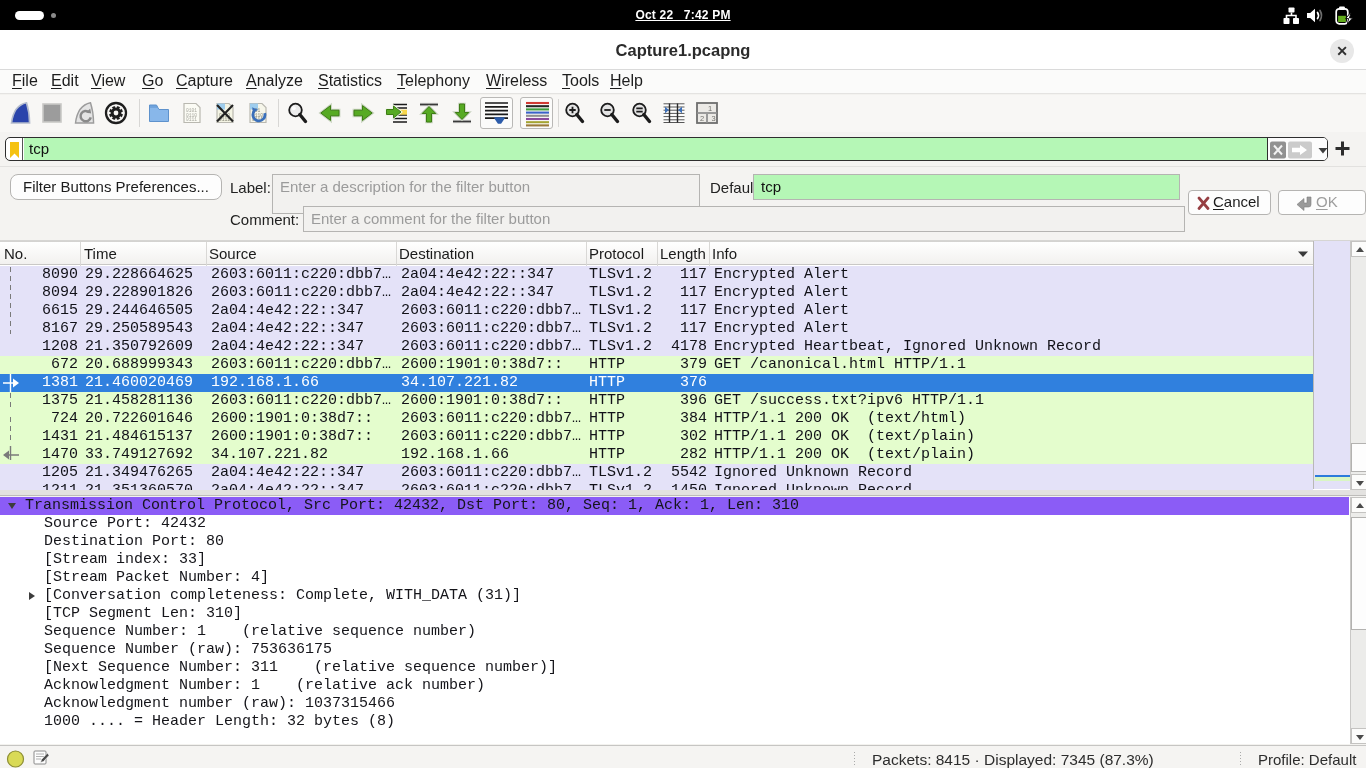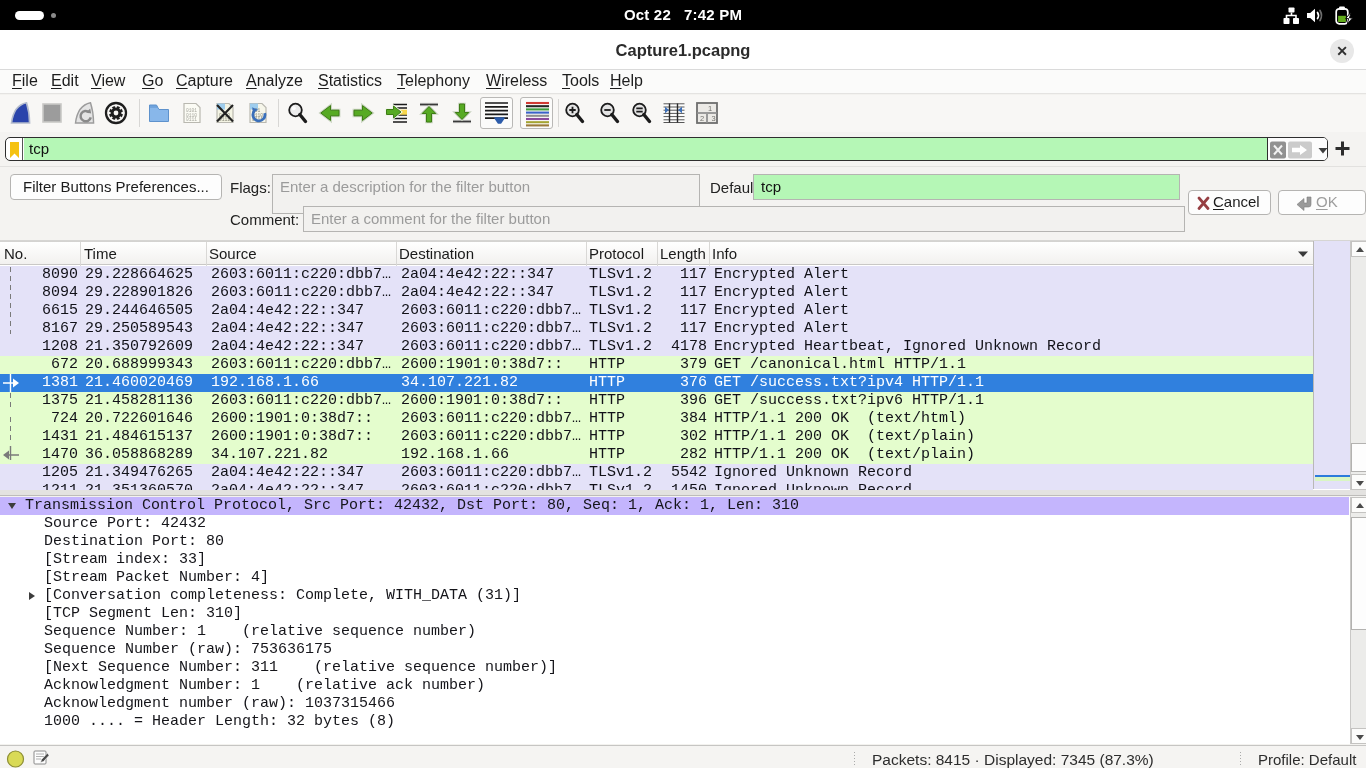--- a/index.html
+++ b/index.html
@@ -6,21 +6,21 @@
   html,body { width:1366px; height:768px; overflow:hidden; background:#f3f2ef;
     font-family:"Liberation Sans", sans-serif; }
   .abs { position:absolute; }
   body { position:relative; }
 
   
   .topbar { position:absolute; left:0; top:0; width:1366px; height:30px; background:#000; }
   .pill { position:absolute; left:15px; top:11px; width:29px; height:9px; background:#fff; border-radius:5px; }
   .dot  { position:absolute; left:51px; top:13px; width:5px; height:5px; background:#8a8a8a; border-radius:50%; }
   .clock { position:absolute; left:0; top:0; width:1366px; text-align:center; color:#fff;
-    font-size:15px; font-weight:bold; line-height:30px; letter-spacing:.2px;}
+    font-size:12px; font-weight:bold; line-height:30px; letter-spacing:.2px;text-decoration:underline;}
 
   
   .titlebar { position:absolute; left:0; top:30px; width:1366px; height:40px; background:#ffffff;
     border-bottom:1px solid #dadada; }
   .title { position:absolute; left:0; top:0; width:1366px; text-align:center; color:#2b2b2b;
     font-size:16.5px; font-weight:bold; line-height:40px; }
   .closebtn { position:absolute; left:1330px; top:39px; width:24px; height:24px; border-radius:50%;
     background:#e8e8e8; color:#2f2f2f; text-align:center; font-size:14px; font-weight:bold; line-height:24px; }
 
   
@@ -88,21 +88,21 @@
   .arrow-dn { border-top:5px solid #4a4a4a; top:6px;}
 
   
   .splitter { position:absolute; left:0; top:490px; width:1366px; height:6px; background:#e3e2e0;
     border-bottom:1px solid #bdbcba; }
 
   
   .details { position:absolute; left:0; top:497px; width:1366px; height:247px; background:#fff;
     font-family:"Liberation Mono", monospace; font-size:15px; white-space:pre; color:#15151a; overflow:hidden;}
   .dline { position:absolute; left:0; width:1349px; height:18px; line-height:18px; }
-  .dsel { background:#c4b5fd; }
+  .dsel { background:#8b5cf6; }
   .tri-r { position:absolute; width:0; height:0; border-top:4.5px solid transparent;
     border-bottom:4.5px solid transparent; border-left:6px solid #3c3c3c; }
   .tri-d { position:absolute; width:0; height:0; border-left:4.5px solid transparent;
     border-right:4.5px solid transparent; border-top:6px solid #3c3c3c; }
 
   
   .statusbar { position:absolute; left:0; top:745px; width:1366px; height:23px; background:#f5f4f2;
     border-top:1px solid #c6c5c3; font-size:15px; color:#2d2d2d; }
   .dotted { position:absolute; top:6px; height:13px; width:1px;
      background-image:linear-gradient(#aaa 40%, transparent 40%); background-size:1px 3px; }
@@ -319,22 +319,22 @@
         <path d="M50.5 10 h9 l-4.5 5.5 Z" fill="#3f3f3f"></path>
       </svg>
     </div>
   </div>
   <svg class="abs" style="left:1334px;top:8px" width="17" height="17" viewBox="0 0 17 17">
       <path d="M8.5 1.5 V15.5 M1.5 8.5 H15.5" stroke="#2c2c2c" stroke-width="3"></path>
     </svg>
 </div>
 
 <div class="panel">
-  <div class="btn" style="left:10px; top:7px; width:212px; height:26px; line-height:24px;">Filter Buttons Preferences...</div>
-  <div class="lbl" style="left:230px; top:12px;">Flags:</div>
+  <div class="btn" style="left:10px; top:7px; width:212px; height:26px; line-height:24px;border-radius:8px;">Filter Buttons Preferences...</div>
+  <div class="lbl" style="left:230px; top:12px;">Label:</div>
   <div class="inp" style="left:272px; top:7px; width:428px; height:40px;">Enter a description for the filter button</div>
   <div class="lbl" style="left:710px; top:12px;">Default:</div>
   <div class="inp" style="left:753px; top:7px; width:427px; height:26px; background:#b5f7b6; color:#111;">tcp</div>
   <div class="lbl" style="left:230px; top:44px;">Comment:</div>
   <div class="inp" style="left:303px; top:39px; width:882px; height:26px;">Enter a comment for the filter button</div>
   <div class="btn" style="left:1188px; top:23px; width:83px; height:25px;">
     <svg class="abs" style="left:8px;top:5px" width="13" height="14" viewBox="0 0 13 14">
       <path d="M2 2 L11 12.5 M11 2 L2 12.5" stroke="#963e42" stroke-width="2.7" stroke-linecap="round"></path>
     </svg>
     <span class="abs" style="left:24px;top:2px"><u style="text-underline-offset:2px">C</u>ancel</span>
@@ -366,25 +366,25 @@
         <path d="M2 1.5 h10 l-5 5.5 Z" fill="#3a3a3a"></path>
       </svg>
   </div>
   <div class="rows" id="rows">
     <div class="row r-tls" style="top:0px"><span class="c-no">8090</span><span class="c-ti">29.228664625</span><span class="c-so">2603:6011:c220:dbb7…</span><span class="c-de">2a04:4e42:22::347</span><span class="c-pr">TLSv1.2</span><span class="c-le">117</span><span class="c-in">Encrypted Alert</span></div>
     <div class="row r-tls" style="top:18px"><span class="c-no">8094</span><span class="c-ti">29.228901826</span><span class="c-so">2603:6011:c220:dbb7…</span><span class="c-de">2a04:4e42:22::347</span><span class="c-pr">TLSv1.2</span><span class="c-le">117</span><span class="c-in">Encrypted Alert</span></div>
     <div class="row r-tls" style="top:36px"><span class="c-no">6615</span><span class="c-ti">29.244646505</span><span class="c-so">2a04:4e42:22::347</span><span class="c-de">2603:6011:c220:dbb7…</span><span class="c-pr">TLSv1.2</span><span class="c-le">117</span><span class="c-in">Encrypted Alert</span></div>
     <div class="row r-tls" style="top:54px"><span class="c-no">8167</span><span class="c-ti">29.250589543</span><span class="c-so">2a04:4e42:22::347</span><span class="c-de">2603:6011:c220:dbb7…</span><span class="c-pr">TLSv1.2</span><span class="c-le">117</span><span class="c-in">Encrypted Alert</span></div>
     <div class="row r-tls" style="top:72px"><span class="c-no">1208</span><span class="c-ti">21.350792609</span><span class="c-so">2a04:4e42:22::347</span><span class="c-de">2603:6011:c220:dbb7…</span><span class="c-pr">TLSv1.2</span><span class="c-le">4178</span><span class="c-in">Encrypted Heartbeat, Ignored Unknown Record</span></div>
     <div class="row r-http" style="top:90px"><span class="c-no">672</span><span class="c-ti">20.688999343</span><span class="c-so">2603:6011:c220:dbb7…</span><span class="c-de">2600:1901:0:38d7::</span><span class="c-pr">HTTP</span><span class="c-le">379</span><span class="c-in">GET /canonical.html HTTP/1.1</span></div>
-    <div class="row r-sel" style="top:108px"><span class="c-no">1381</span><span class="c-ti">21.460020469</span><span class="c-so">192.168.1.66</span><span class="c-de">34.107.221.82</span><span class="c-pr">HTTP</span><span class="c-le">376</span><span class="c-in">GET /success.txt?ipv4 HTTP/1.1</span></div>
+    <div class="row r-sel" style="top:108px"><span class="c-no">1381</span><span class="c-ti">21.460020469</span><span class="c-so">192.168.1.66</span><span class="c-de">34.107.221.82</span><span class="c-pr">HTTP</span><span class="c-le">376</span></div>
     <div class="row r-http" style="top:126px"><span class="c-no">1375</span><span class="c-ti">21.458281136</span><span class="c-so">2603:6011:c220:dbb7…</span><span class="c-de">2600:1901:0:38d7::</span><span class="c-pr">HTTP</span><span class="c-le">396</span><span class="c-in">GET /success.txt?ipv6 HTTP/1.1</span></div>
     <div class="row r-http" style="top:144px"><span class="c-no">724</span><span class="c-ti">20.722601646</span><span class="c-so">2600:1901:0:38d7::</span><span class="c-de">2603:6011:c220:dbb7…</span><span class="c-pr">HTTP</span><span class="c-le">384</span><span class="c-in">HTTP/1.1 200 OK  (text/html)</span></div>
     <div class="row r-http" style="top:162px"><span class="c-no">1431</span><span class="c-ti">21.484615137</span><span class="c-so">2600:1901:0:38d7::</span><span class="c-de">2603:6011:c220:dbb7…</span><span class="c-pr">HTTP</span><span class="c-le">302</span><span class="c-in">HTTP/1.1 200 OK  (text/plain)</span></div>
-    <div class="row r-http" style="top:180px"><span class="c-no">1470</span><span class="c-ti">36.058868289</span><span class="c-so">34.107.221.82</span><span class="c-de">192.168.1.66</span><span class="c-pr">HTTP</span><span class="c-le">282</span><span class="c-in">HTTP/1.1 200 OK  (text/plain)</span></div>
+    <div class="row r-http" style="top:180px"><span class="c-no">1470</span><span class="c-ti">33.749127692</span><span class="c-so">34.107.221.82</span><span class="c-de">192.168.1.66</span><span class="c-pr">HTTP</span><span class="c-le">282</span><span class="c-in">HTTP/1.1 200 OK  (text/plain)</span></div>
     <div class="row r-tls" style="top:198px"><span class="c-no">1205</span><span class="c-ti">21.349476265</span><span class="c-so">2a04:4e42:22::347</span><span class="c-de">2603:6011:c220:dbb7…</span><span class="c-pr">TLSv1.2</span><span class="c-le">5542</span><span class="c-in">Ignored Unknown Record</span></div>
     <div class="row r-tls" style="top:216px"><span class="c-no">1211</span><span class="c-ti">21.351360570</span><span class="c-so">2a04:4e42:22::347</span><span class="c-de">2603:6011:c220:dbb7…</span><span class="c-pr">TLSv1.2</span><span class="c-le">1450</span><span class="c-in">Ignored Unknown Record</span></div>
     
     <svg class="abs" style="left:0px; top:0px" width="24" height="224">
       <path d="M10.5 1 V68" stroke="#7a7a7a" stroke-width="1" stroke-dasharray="5 4" fill="none"></path>
       <path d="M10.5 108 V126 M3 117 h11" stroke="#fff" stroke-width="1.4" fill="none"></path>
       <path d="M13 112.5 l6 4.5 -6 4.5 Z" fill="#fff"></path>
       <path d="M10.5 127 V143 M10.5 151 V174" stroke="#7a7a7a" stroke-width="1" stroke-dasharray="5 4" fill="none"></path>
       <path d="M10.5 180 V194 M8 189 h11" stroke="#7a7a7a" stroke-width="1.4" fill="none"></path>
       <path d="M9 184.5 l-6 4.5 6 4.5 Z" fill="#7a7a7a"></path>

